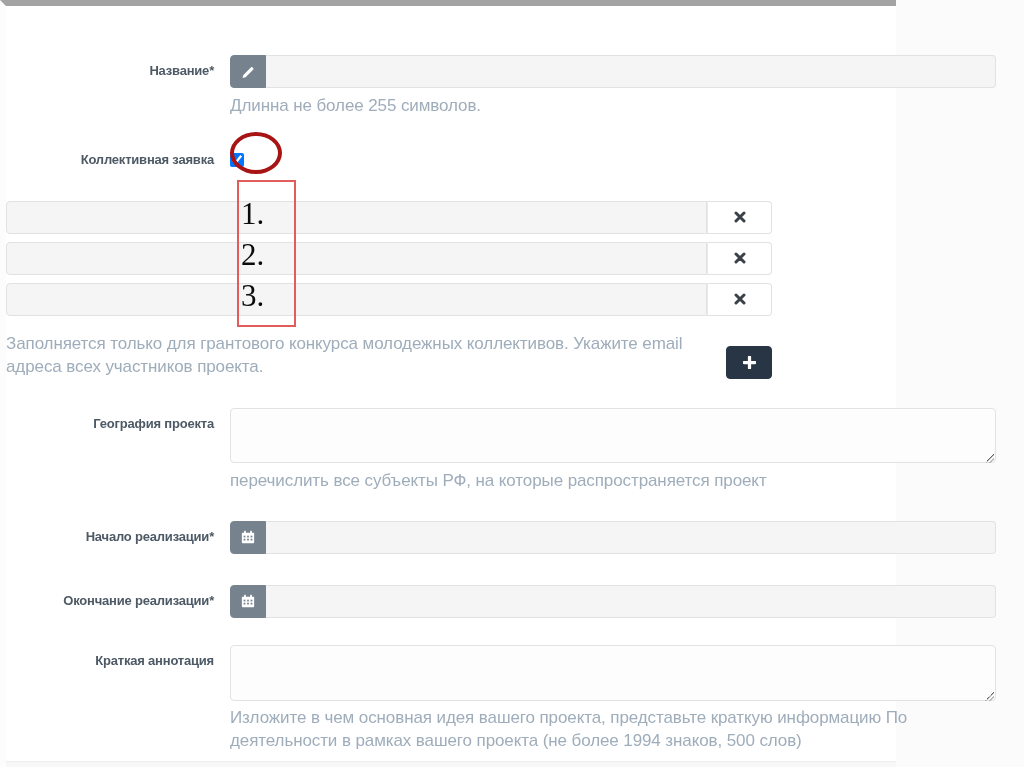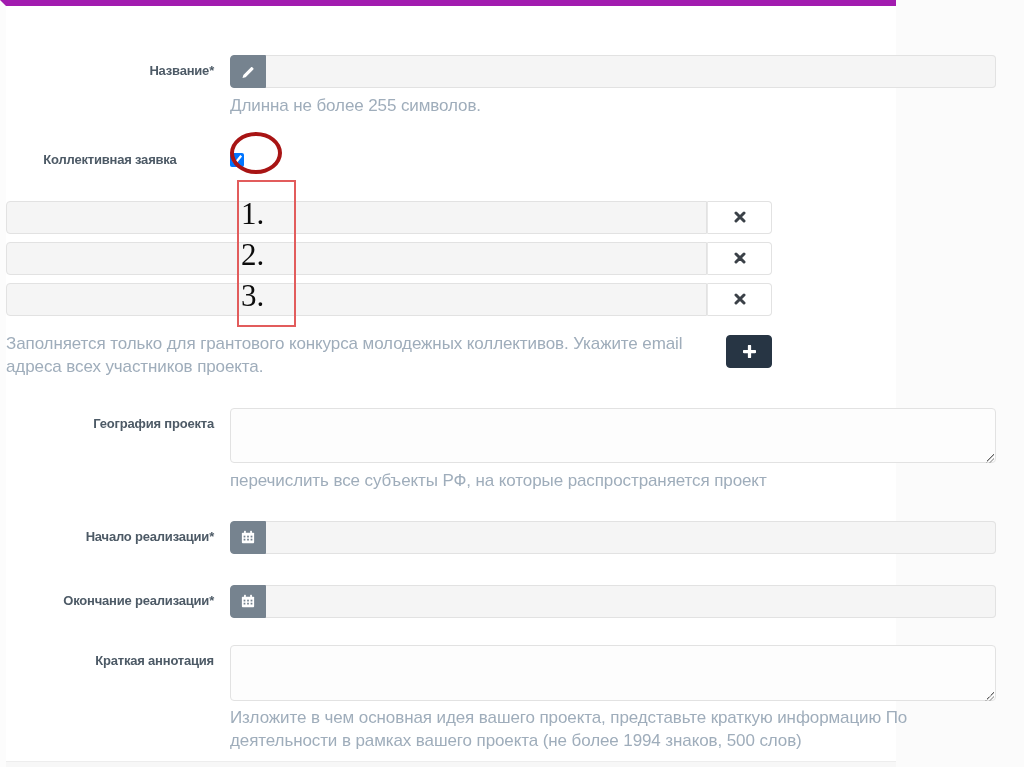--- a/index.html
+++ b/index.html
@@ -7,21 +7,21 @@
   body {
     font-family:"Liberation Sans", sans-serif;
     background:#fbfbfb;
     color:#4d5a66;
     overflow:hidden;
   }
   .page {
     position:relative;
     width:896px; height:767px;
     background:#ffffff;
-    border-top:6px solid #a21caf;
+    border-top:6px solid #a3a3a3;
     border-left:6px solid #fcfcfc;
   }
   .bottom-strip {
     position:absolute; left:0; right:0; bottom:0;
     height:6px; background:#f7f7f7; border-top:1px solid #ededed;
   }
   .form { position:relative; padding-top:49px; }
   .form-row { display:flex; align-items:flex-start; }
   .label-col {
     width:224px; flex:0 0 224px;
@@ -56,21 +56,21 @@
     border-radius:0 4px 4px 0;
     display:flex; align-items:center; justify-content:center;
     cursor:pointer;
   }
   .participant-row { margin-bottom:8px; }
 
   .hint {
     font-size:17px; color:#9fadbb; line-height:1.35;
     margin-top:7px; letter-spacing:-0.1px;
   }
-  .hint-row { display:flex; align-items:center; margin-top:5px; }
+  .hint-row { display:flex; align-items:flex-end; margin-top:5px; }
   .hint-row .hint { flex:1; margin-top:9px; }
   .add-btn {
     width:46px; flex:0 0 46px; height:33px; margin-left:10px;
     background:#273544; border:1px solid #273544; border-radius:4px;
     display:flex; align-items:center; justify-content:center;
     cursor:pointer;
   }
 
   textarea.area {
     width:100%; height:55px; resize:vertical;
@@ -80,21 +80,21 @@
   }
   .area-wrap { position:relative; width:100%; }
   .resize-grip {
     position:absolute; right:2px; bottom:4px; width:9px; height:9px;
     background:
       linear-gradient(135deg, transparent 0 50%, #b9b9b9 50% 58%, transparent 58% 72%, #b9b9b9 72% 80%, transparent 80%);
     pointer-events:none;
   }
 
   .checkbox-row { margin-top:32px; }
-  .checkbox-row .label-col { padding-top:2px;text-align:center; }
+  .checkbox-row .label-col { padding-top:2px; }
   input[type="checkbox"] {
     width:14px; height:14px; margin-top:3px; cursor:pointer;
   }
 
   .mt-participants { margin-top:30px; }
   .mt-geo { margin-top:29px; }
   .mt-start { margin-top:28px; }
   .mt-end { margin-top:31px; }
   .mt-annot { margin-top:27px; }
 

